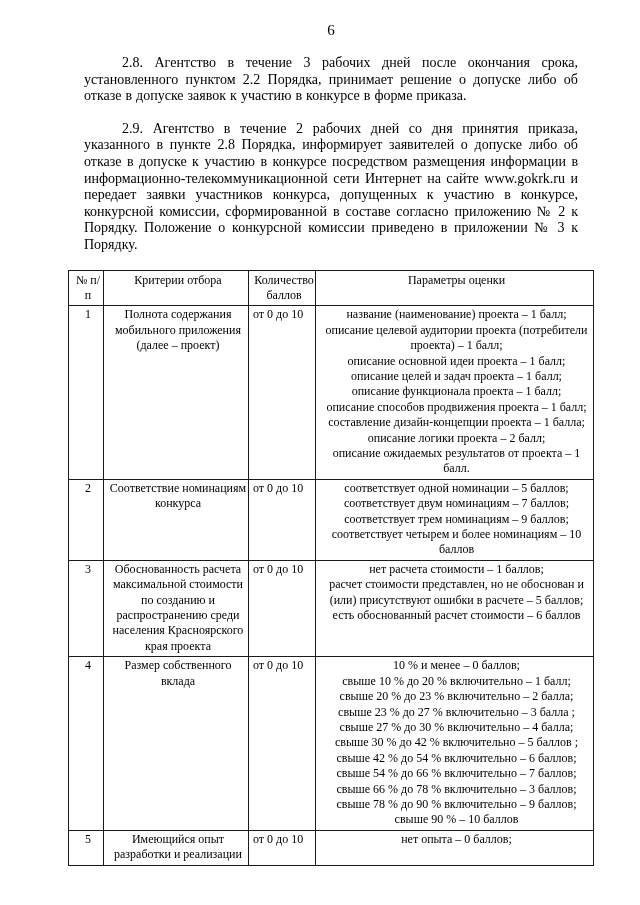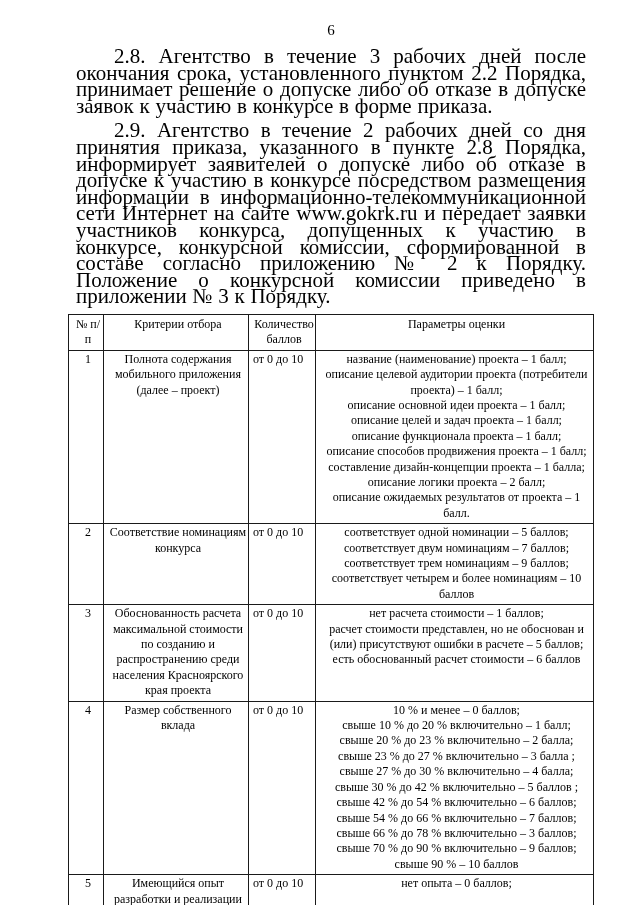--- a/index.html
+++ b/index.html
@@ -21,22 +21,22 @@
       padding: 22px 46px 0 68px;
       overflow: hidden;
       background: #ffffff;
     }
     .page-number {
       text-align: center;
       font-size: 15px;
       margin-bottom: 9px;
     }
     .body-par {
-      margin: 8px;
-      font-size: 21px;
+      margin: 16px;
+      font-size: 14px;
       line-height: 16.6px;
       text-align: justify;
       text-indent: 38px;
       word-spacing: 0.5px;
     }
     .criteria-table {
       border-collapse: collapse;
       table-layout: fixed;
       width: 100%;
       margin-top: 9px;
@@ -134,21 +134,21 @@
           <td class="cell-params">
             <div class="param-line">10 % и менее – 0 баллов;</div>
             <div class="param-line">свыше 10 % до 20 % включительно – 1 балл;</div>
             <div class="param-line">свыше 20 % до 23 % включительно – 2 балла;</div>
             <div class="param-line">свыше 23 % до 27 % включительно – 3 балла ;</div>
             <div class="param-line">свыше 27 % до 30 % включительно – 4 балла;</div>
             <div class="param-line">свыше 30 % до 42 % включительно – 5 баллов ;</div>
             <div class="param-line">свыше 42 % до 54 % включительно – 6 баллов;</div>
             <div class="param-line">свыше 54 % до 66 % включительно – 7 баллов;</div>
             <div class="param-line">свыше 66 % до 78 % включительно – 3 баллов;</div>
-            <div class="param-line">свыше 70 % до 90 % включительно – 9 баллов;</div>
+            <div class="param-line">свыше 78 % до 90 % включительно – 9 баллов;</div>
             <div class="param-line">свыше 90 % – 10 баллов</div>
           </td>
         </tr>
         <tr>
           <td class="cell-num">5</td>
           <td class="cell-criteria">Имеющийся опыт разработки и реализации</td>
           <td class="cell-points">от 0 до 10</td>
           <td class="cell-params">
             <div class="param-line">нет опыта – 0 баллов;</div>
           </td>

